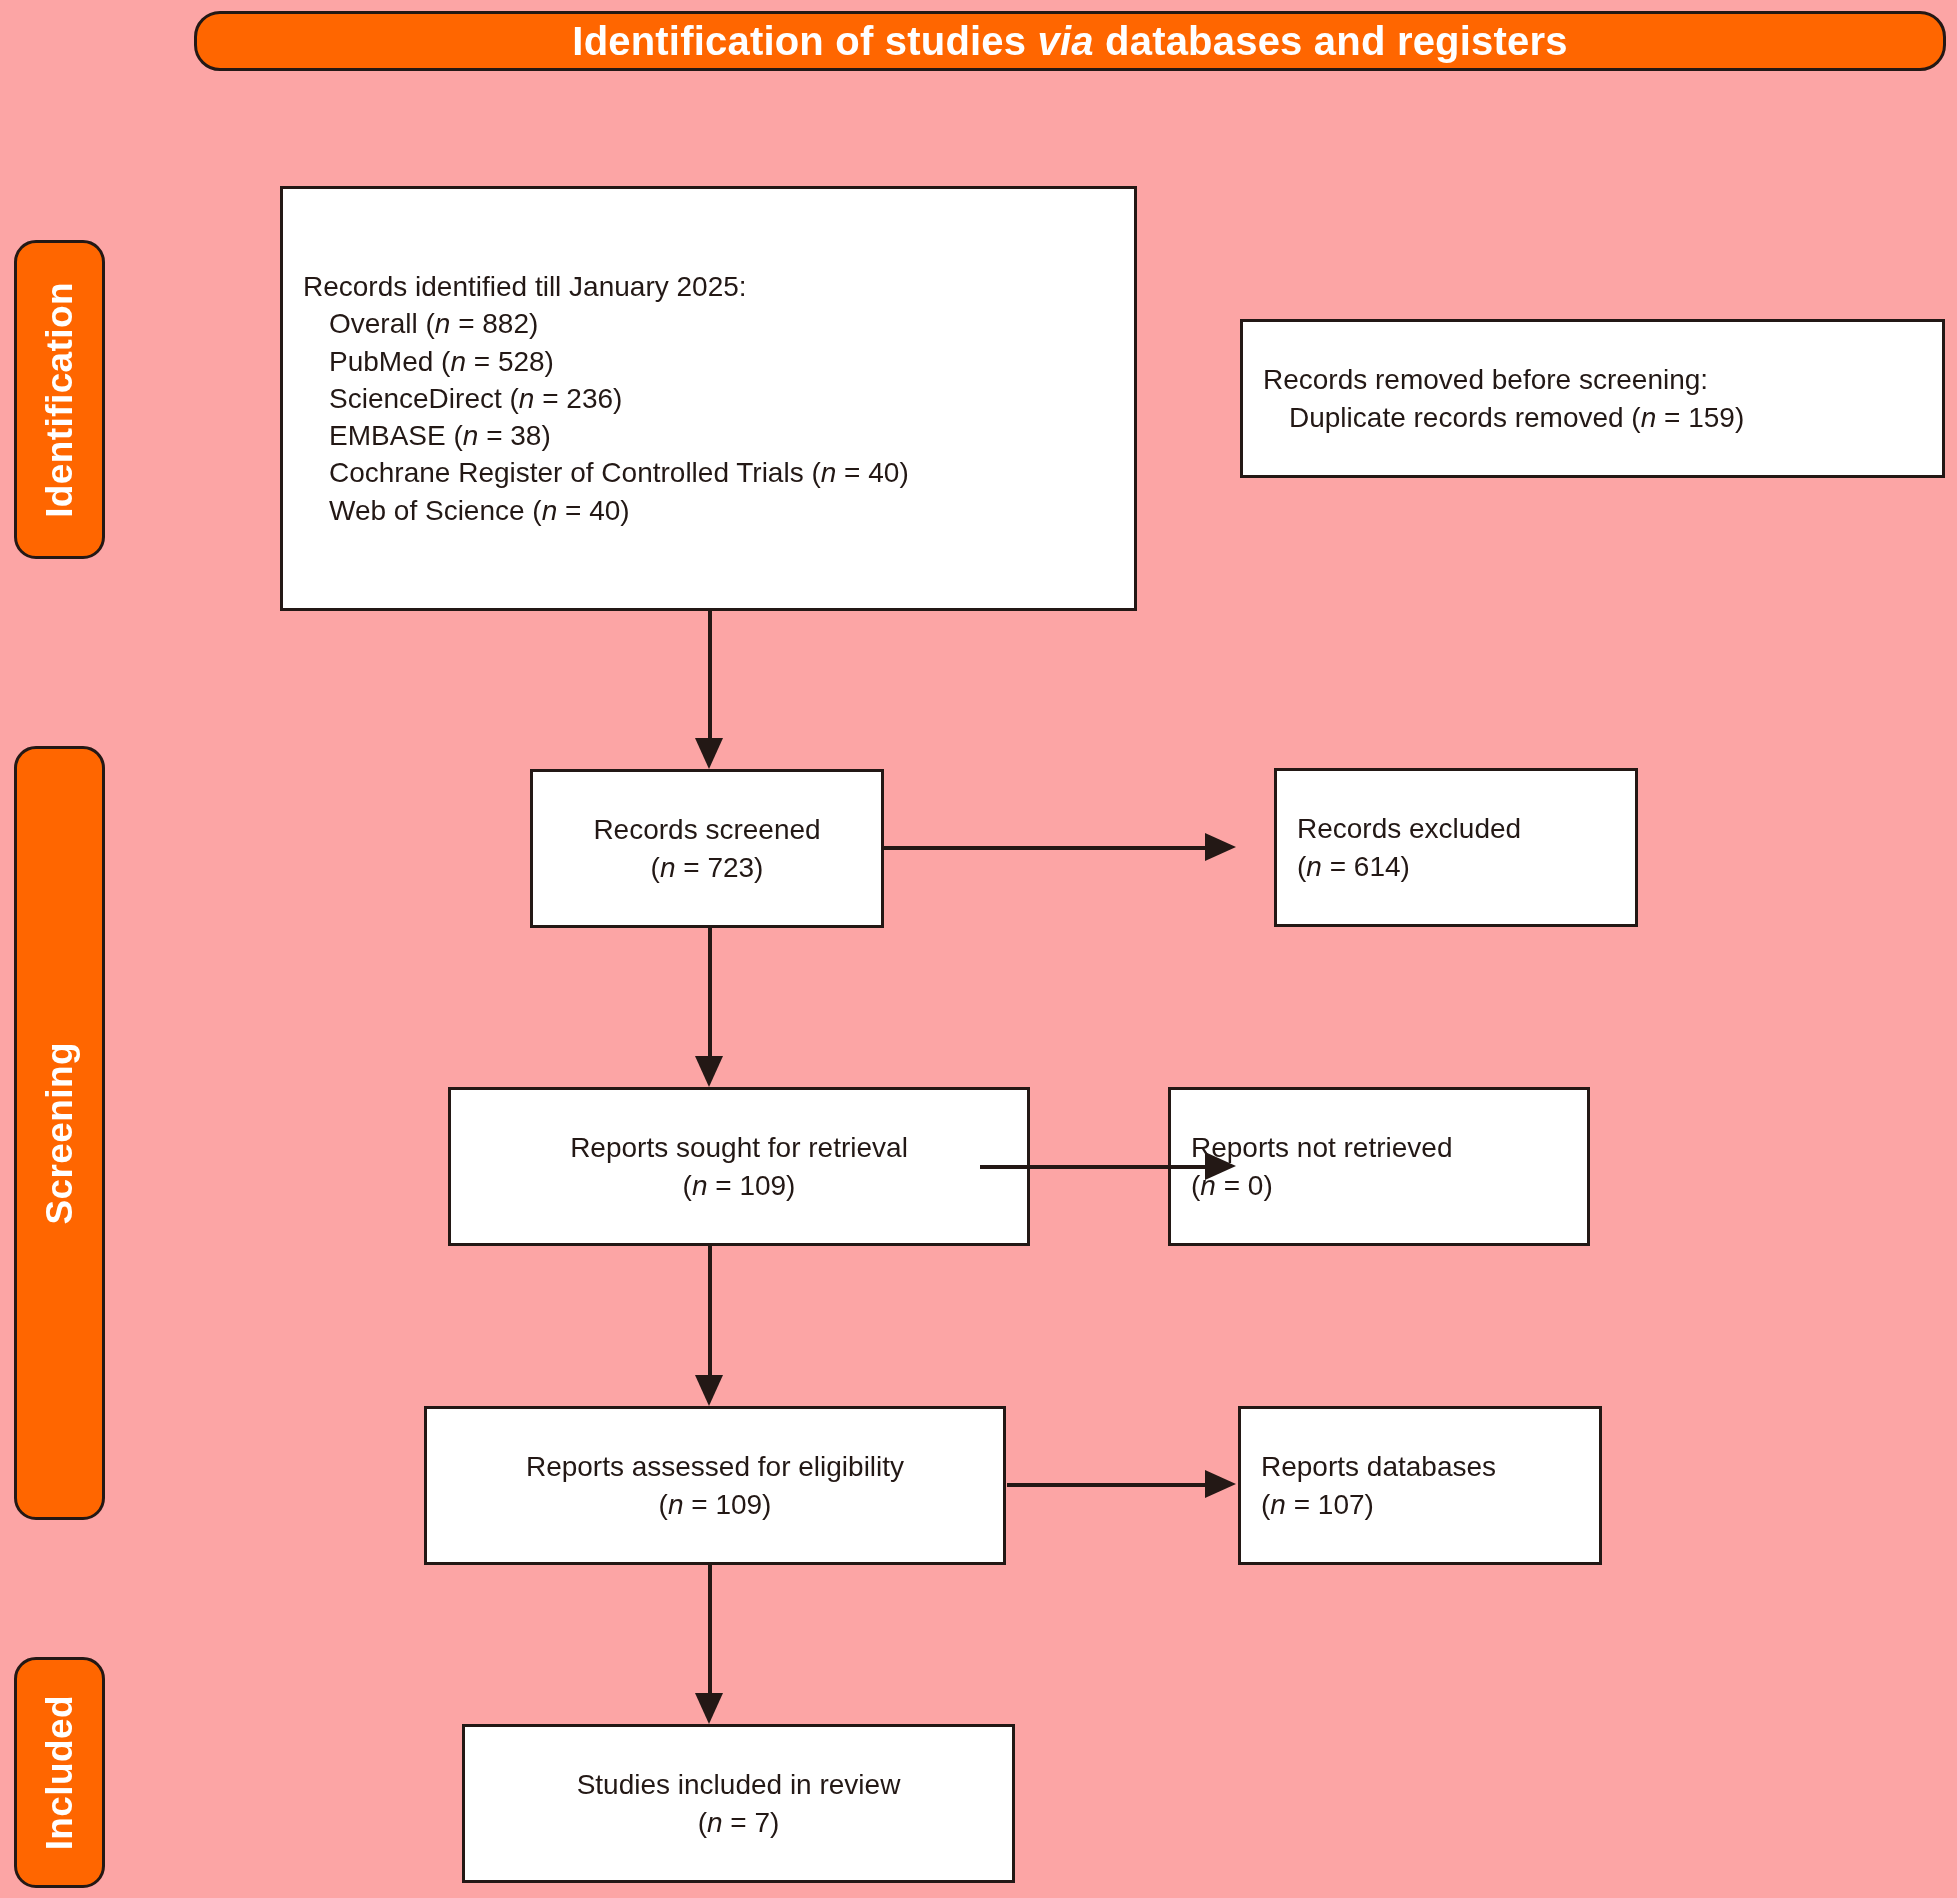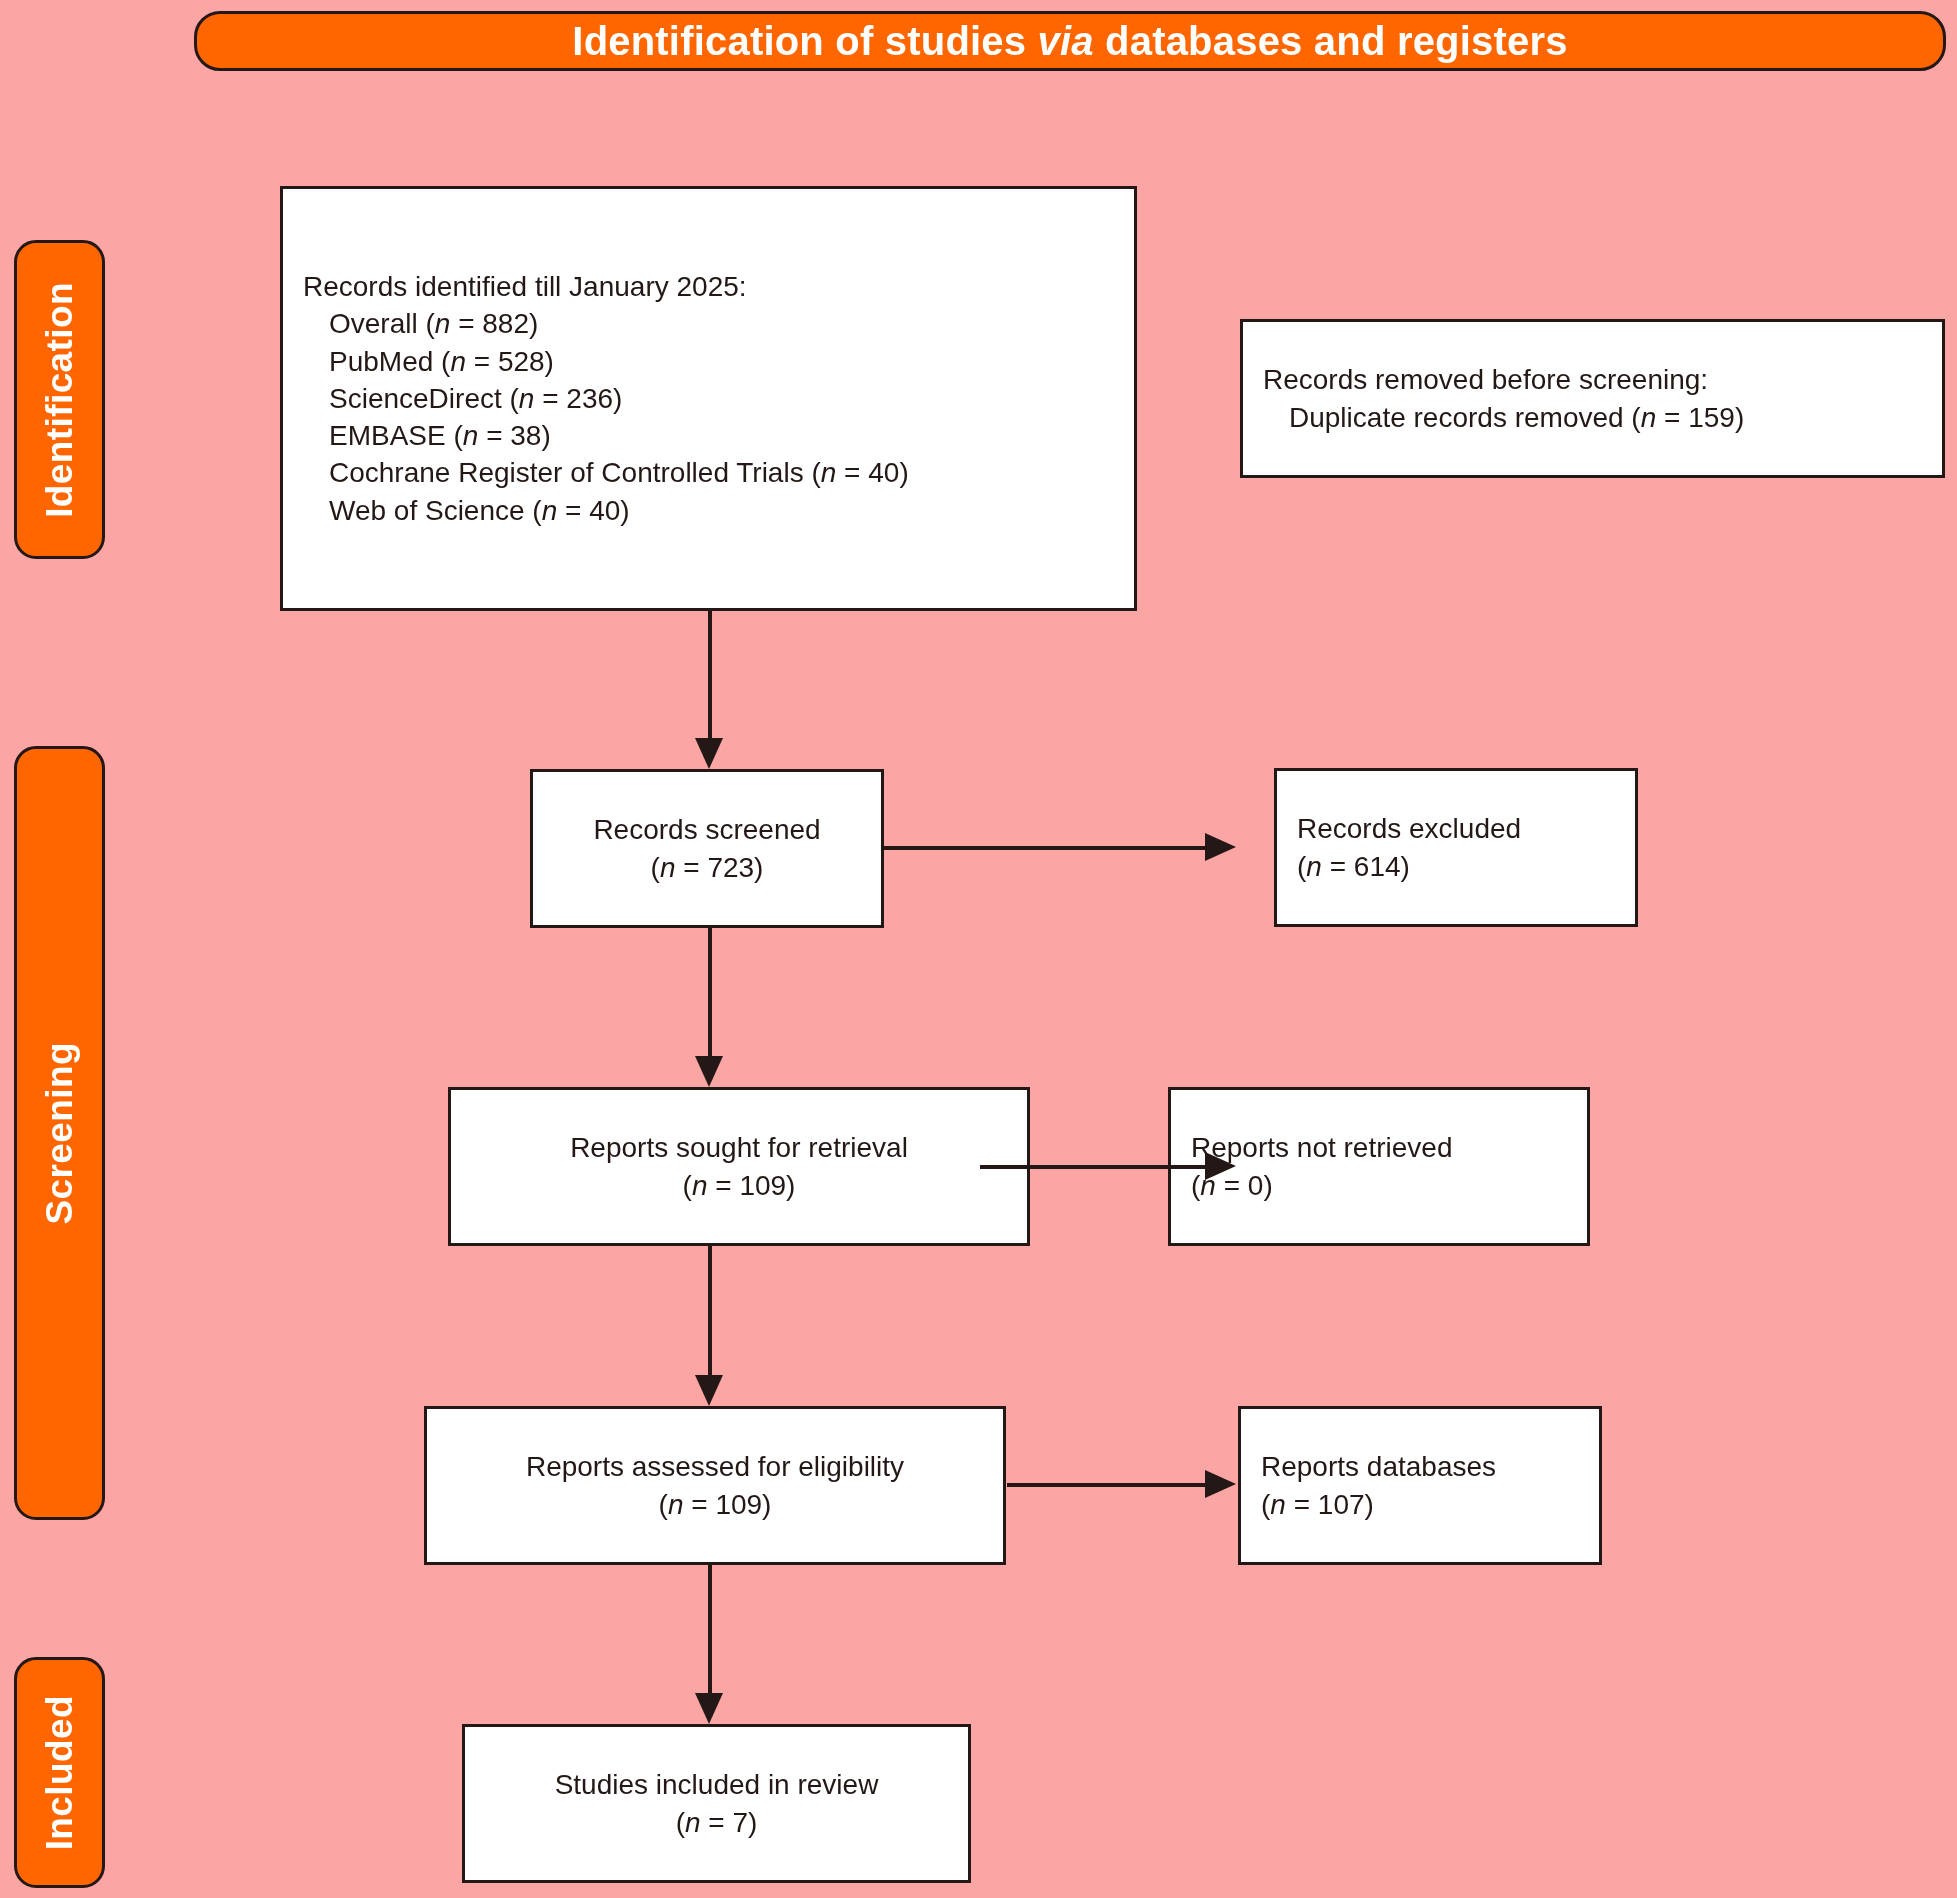--- a/index.html
+++ b/index.html
@@ -178,21 +178,21 @@
     </div>
   </div>
 
   <div class="fbox left" style="left:1238px; top:1406px; width:364px; height:159px;">
     <div class="pad">
       <div class="line">Reports databases</div>
       <div class="line">(<i>n</i> = 107)</div>
     </div>
   </div>
 
-  <div class="fbox center" style="left:462px; top:1724px; width:509px; height:159px;">
+  <div class="fbox center" style="left:462px; top:1724px; width:553px; height:159px;">
     <div class="pad">
       <div class="line">Studies included in review</div>
       <div class="line">(<i>n</i> = 7)</div>
     </div>
   </div>
 
   <div class="vline" style="left:708px; top:611px; height:130px;"></div>
   <div class="arrow-down" style="left:695px; top:738px;"></div>
 
   <div class="hline" style="left:884px; top:846px; width:321px;"></div>

